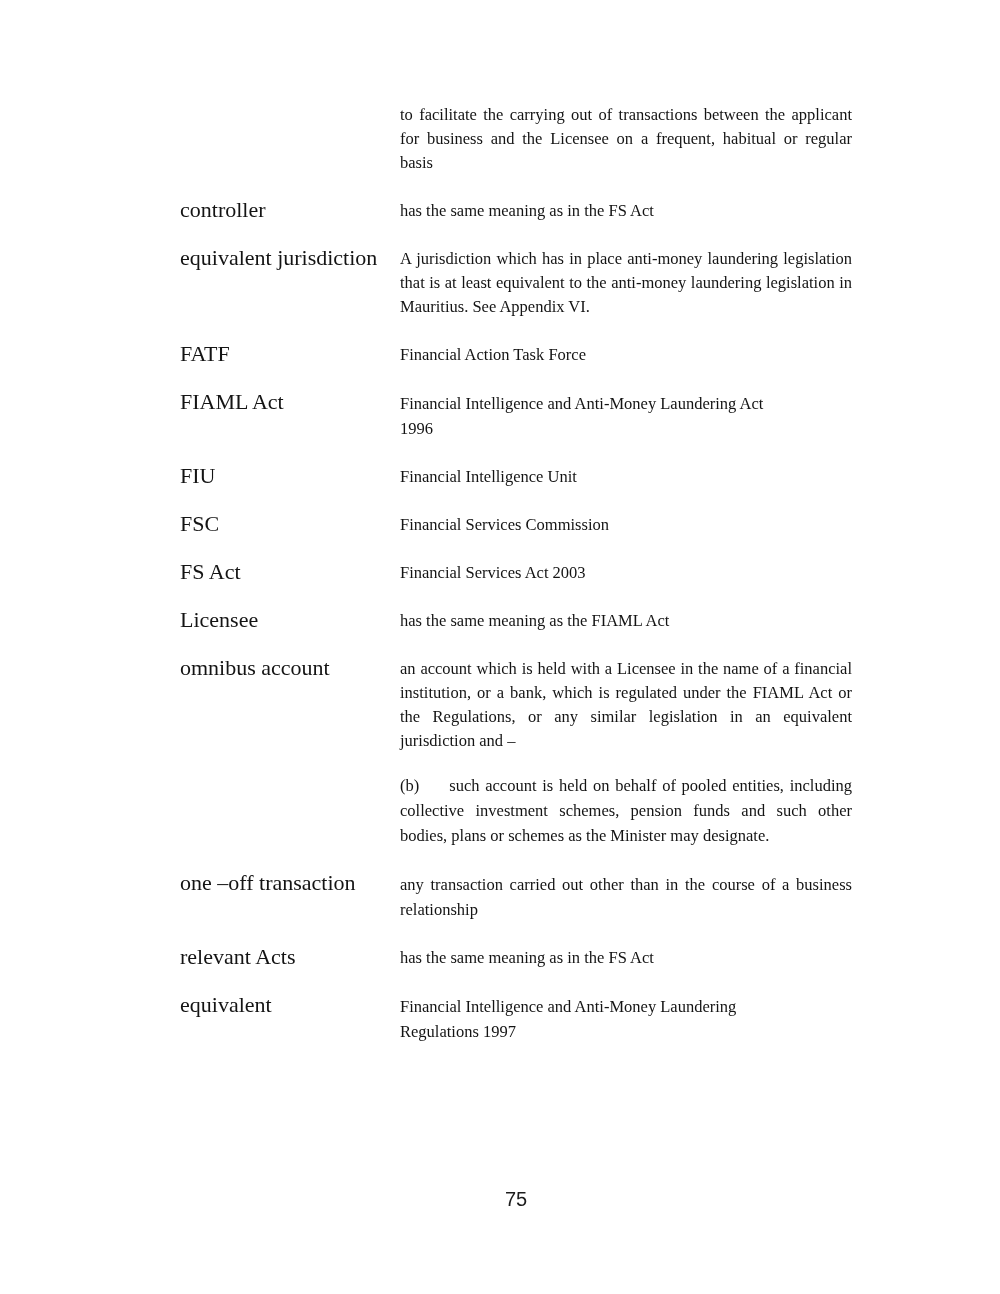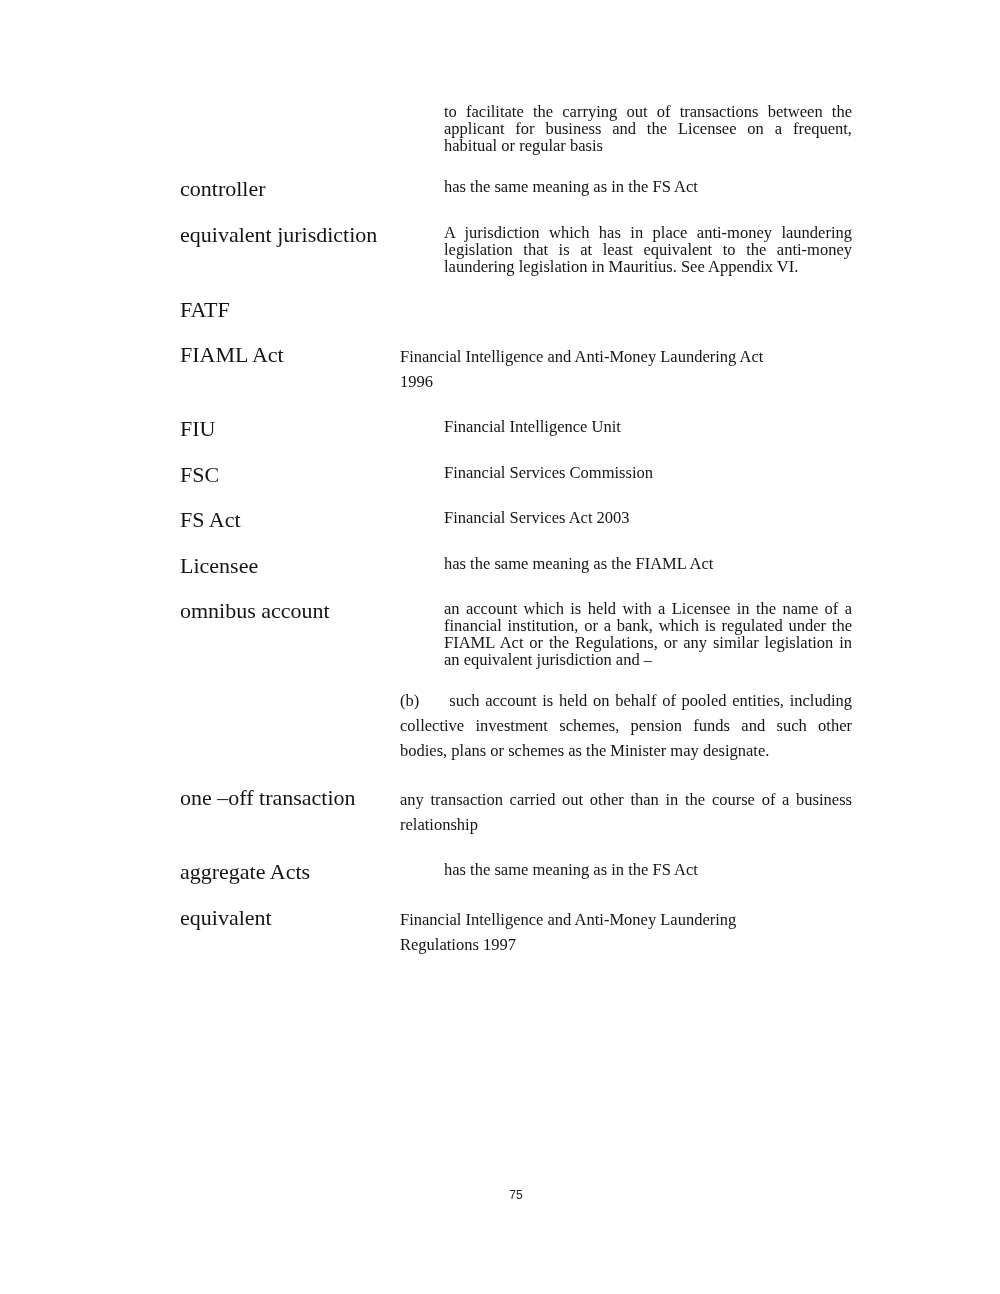--- a/index.html
+++ b/index.html
@@ -33,39 +33,39 @@
   }
   .def {
     flex: 1 1 auto;
     width: 450px;
     font-size: 16.5px;
   }
   .para {
     margin: 0;
     font-size: 16.5px;
   }
-  .lh-n { line-height: 17px; margin-left: 44px; }
+  .lh-n { line-height: 24px; }
   .lh-w { line-height: 25px; }
   .justify {
     text-align: justify;
     text-justify: inter-word;
   }
   .sub-gap { margin-bottom: 20px; }
   .tab {
     display: inline-block;
     width: 30px;
   }
   .footer {
     position: absolute;
     left: 180px;
     top: 1188px;
     width: 672px;
     text-align: center;
     font-family: "Liberation Sans", sans-serif;
-    font-size: 12px;
+    font-size: 20px;
     color: #1c1c1c;
   }
 </style>
 </head>
 <body>
 
 <div class="page">
   <div class="content">
 
     <div class="row">
@@ -84,20 +84,23 @@
 
     <div class="row">
       <div class="term">equivalent jurisdiction</div>
       <div class="def">
         <p class="para justify lh-n">A jurisdiction which has in place anti-money laundering legislation that is at least equivalent to the anti-money laundering legislation in Mauritius. See Appendix VI.</p>
       </div>
     </div>
 
     <div class="row">
       <div class="term">FATF</div>
+      <div class="def">
+        <p class="para lh-n">Financial Action Task Force</p>
+      </div>
     </div>
 
     <div class="row">
       <div class="term">FIAML Act</div>
       <div class="def">
         <p class="para lh-w">Financial Intelligence and Anti-Money Laundering Act</p>
         <p class="para lh-w">1996</p>
       </div>
     </div>
 
@@ -138,21 +141,21 @@
     </div>
 
     <div class="row">
       <div class="term">one –off transaction</div>
       <div class="def">
         <p class="para justify lh-w">any transaction carried out other than in the course of a business relationship</p>
       </div>
     </div>
 
     <div class="row">
-      <div class="term">aggregate Acts</div>
+      <div class="term">relevant Acts</div>
       <div class="def">
         <p class="para lh-n">has the same meaning as in the FS Act</p>
       </div>
     </div>
 
     <div class="row">
       <div class="term">equivalent</div>
       <div class="def">
         <p class="para lh-w">Financial Intelligence and Anti-Money Laundering</p>
         <p class="para lh-w">Regulations 1997</p>

